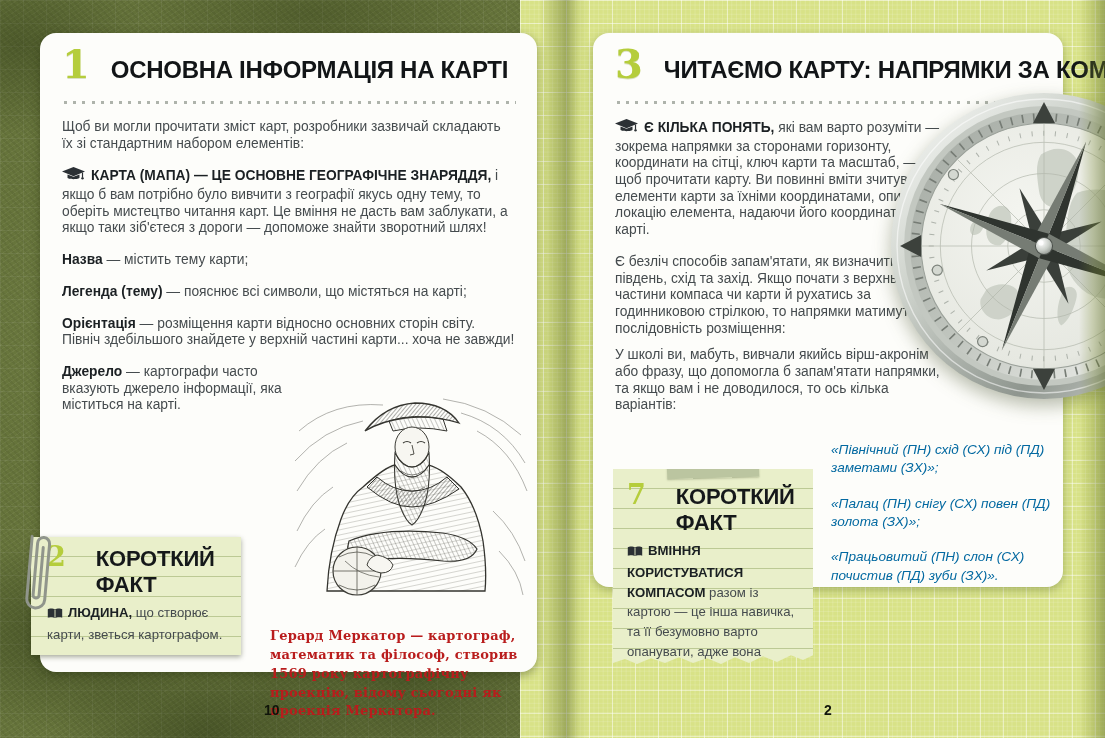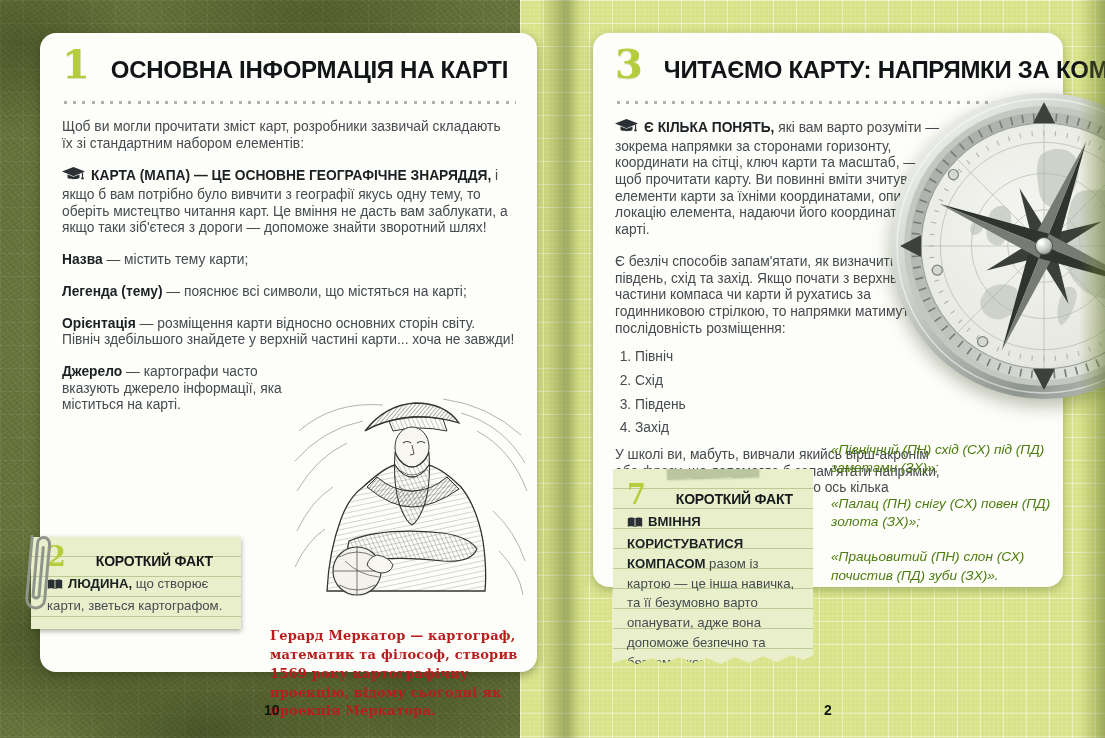--- a/index.html
+++ b/index.html
@@ -55,38 +55,38 @@
   .narrow{width:240px;}
   .cap{display:inline-block;vertical-align:-2px;margin-right:6px;}
   .bookic{display:inline-block;vertical-align:-2px;margin-right:5px;}
 
   
   .note{background:#e9efca;
     background-image:repeating-linear-gradient(to bottom, transparent 0 19px, #bcc994 19px 20px);
     box-sizing:border-box;}
   .note-head{display:flex;align-items:baseline;gap:10px;}
   .note-num{font-family:"DejaVu Serif",serif;font-weight:700;font-size:27px;line-height:.9;color:#b5cd3c;}
-  .note-title{font-size:14px;font-weight:800;color:#15181a;letter-spacing:-.2px;padding-left:20px;}
+  .note-title{font-size:22px;font-weight:800;color:#15181a;letter-spacing:-.2px;padding-left:20px;}
   .note-body{font-size:13.2px;line-height:1.5;color:#454b4e;margin-top:5px;}
   .note-left{position:absolute;left:-9px;top:504px;width:210px;min-height:92px;padding:8px 12px 10px 16px;
              box-shadow:0 2px 5px rgba(35,45,12,.4);}
   .note-right{position:absolute;left:20px;top:436px;width:200px;height:196px;padding:14px 12px 10px 14px;
       filter:drop-shadow(0 2px 3px rgba(60,70,28,.35));
       clip-path:polygon(0 0,100% 0,100% 95%,95% 97.5%,89% 95%,82% 98.5%,75% 95.5%,68% 99%,61% 96%,54% 99.5%,47% 96.5%,40% 99%,33% 96%,26% 99%,19% 96.5%,12% 99.5%,6% 97%,0 99%);}
   .tape{position:absolute;left:50%;top:-7px;width:92px;height:16px;transform:translateX(-50%) rotate(-1.5deg);
         background:rgba(150,162,126,.55);box-shadow:0 1px 2px rgba(60,70,30,.25);}
   .clip{position:absolute;left:-16px;top:-14px;}
 
   
   .portrait{position:absolute;left:253px;top:358px;width:238px;height:207px;}
   .caption{position:absolute;left:230px;top:594px;width:262px;
      font-family:"DejaVu Serif",serif;font-weight:700;font-size:13px;line-height:1.45;
      color:#b91c1c;letter-spacing:.2px;}
   .quotes{position:absolute;left:238px;top:408px;width:222px;font-style:italic;
-          font-size:13.6px;line-height:1.35;color:#4d7c0f;}
+          font-size:13.6px;line-height:1.35;color:#0369a1;}
   .quotes p{margin:0 0 17px 0;}
   .dirs{margin:12px 0 0 2px;padding:0 0 0 18px;}
   .dirs li{margin:0 0 7px 0;}
   .p-narrow1{width:332px;}
   .p-narrow2{width:346px;}
   .compass{position:absolute;left:297px;top:59px;width:308px;height:308px;
            filter:drop-shadow(0 7px 9px rgba(55,65,25,.35));}
   .pagenum{position:absolute;font-weight:700;font-size:14px;color:#10150a;text-align:right;}
   .pn-left{left:264px;top:702px;}
   .pn-right{left:824px;top:702px;}
@@ -215,26 +215,20 @@
           <span class="cap">
             <svg width="23" height="15" viewBox="0 0 23 15">
                 <path d="M11.5,0 L23,4.6 L11.5,9.2 L0,4.6 Z" fill="#2b3034"></path>
                 <path d="M5.5,7.4 v3.4 c0,1.8 12,1.8 12,0 v-3.4 l-6,2.4 z" fill="#2b3034"></path>
                 <path d="M20.5,5.5 v4.6" stroke="#2b3034" stroke-width="1.2"></path>
                 <circle cx="20.5" cy="11.2" r="1.2" fill="#2b3034"></circle>
               </svg>
           </span><span class="lead">Є КІЛЬКА ПОНЯТЬ,</span><span> які вам варто розуміти — зокрема напрямки за сторонами горизонту, координати на сітці, ключ карти та масштаб, — щоб прочитати карту. Ви повинні вміти зчитувати елементи карти за їхніми координатами, описати локацію елемента, надаючи його координати на карті.</span>
         </p>
         <p class="p-narrow2">Є безліч способів запам'ятати, як визначити північ, південь, схід та захід. Якщо почати з верхньої частини компаса чи карти й рухатись за годинниковою стрілкою, то напрямки матимуть таку послідовність розміщення:</p>
-        <ol class="dirs" id="directions-list">
-            <li>Північ</li>
-            <li>Схід</li>
-            <li>Південь</li>
-            <li>Захід</li>
-          </ol>
         <p class="p-narrow1" style="margin-top:10px">У школі ви, мабуть, вивчали якийсь вірш-акронім або фразу, що допомогла б запам'ятати напрямки, та якщо вам і не доводилося, то ось кілька варіантів:</p>
       </div>
 
       <div class="quotes" id="mnemonics">
           <p>«Північний (ПН) схід (СХ) під (ПД) заметами (ЗХ)»;</p>
           <p>«Палац (ПН) снігу (СХ) повен (ПД) золота (ЗХ)»;</p>
           <p>«Працьовитий (ПН) слон (СХ) почистив (ПД) зуби (ЗХ)».</p>
         </div>
 
       <div class="note note-right">

